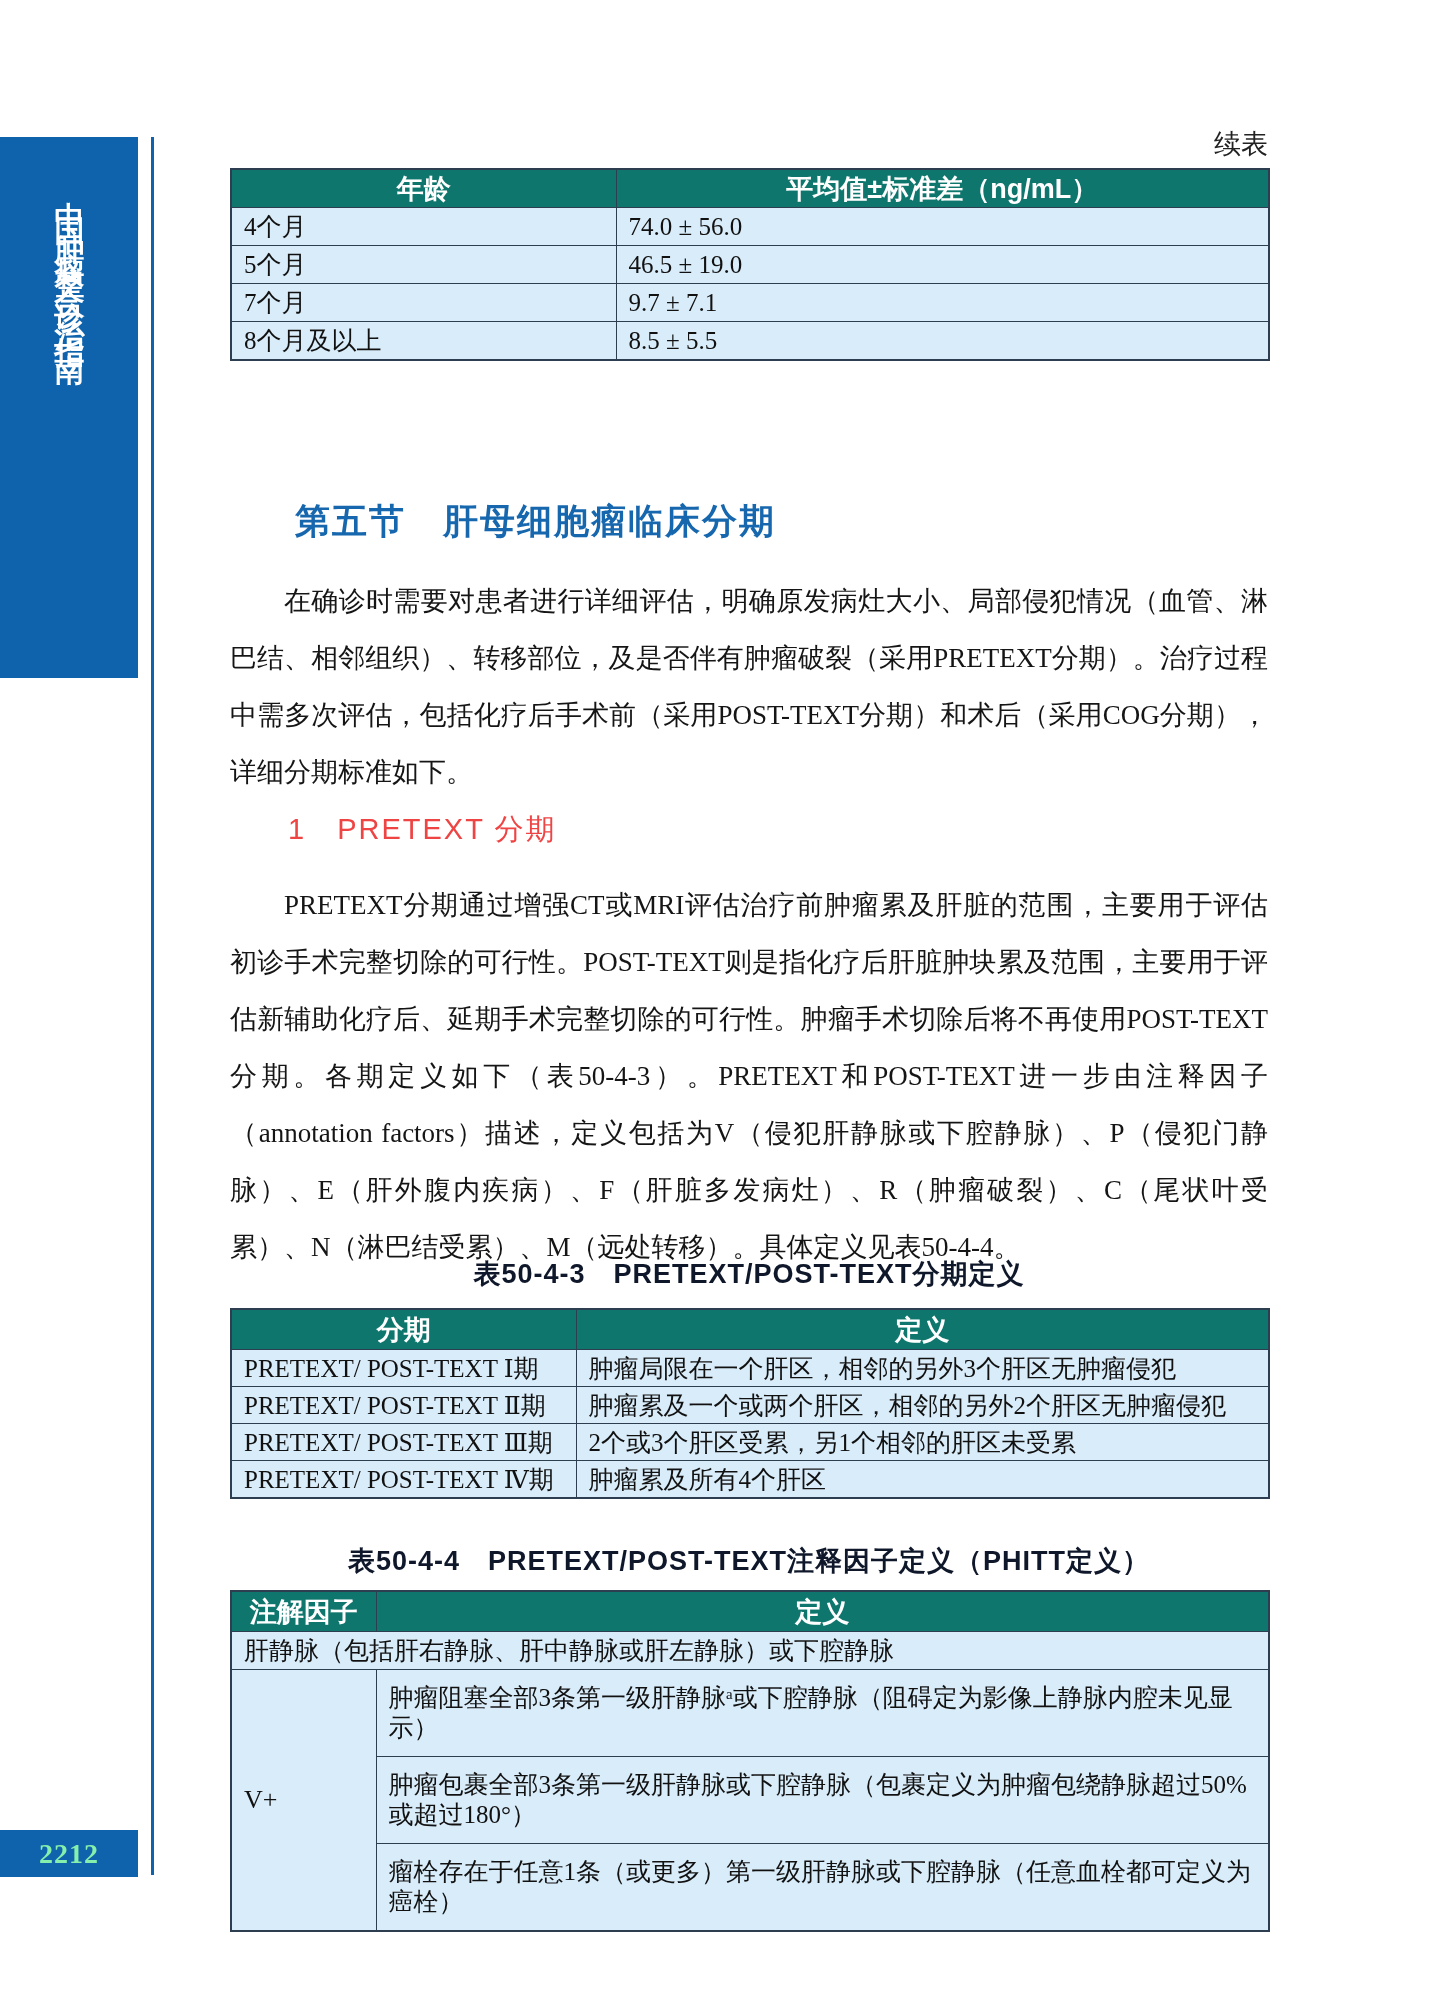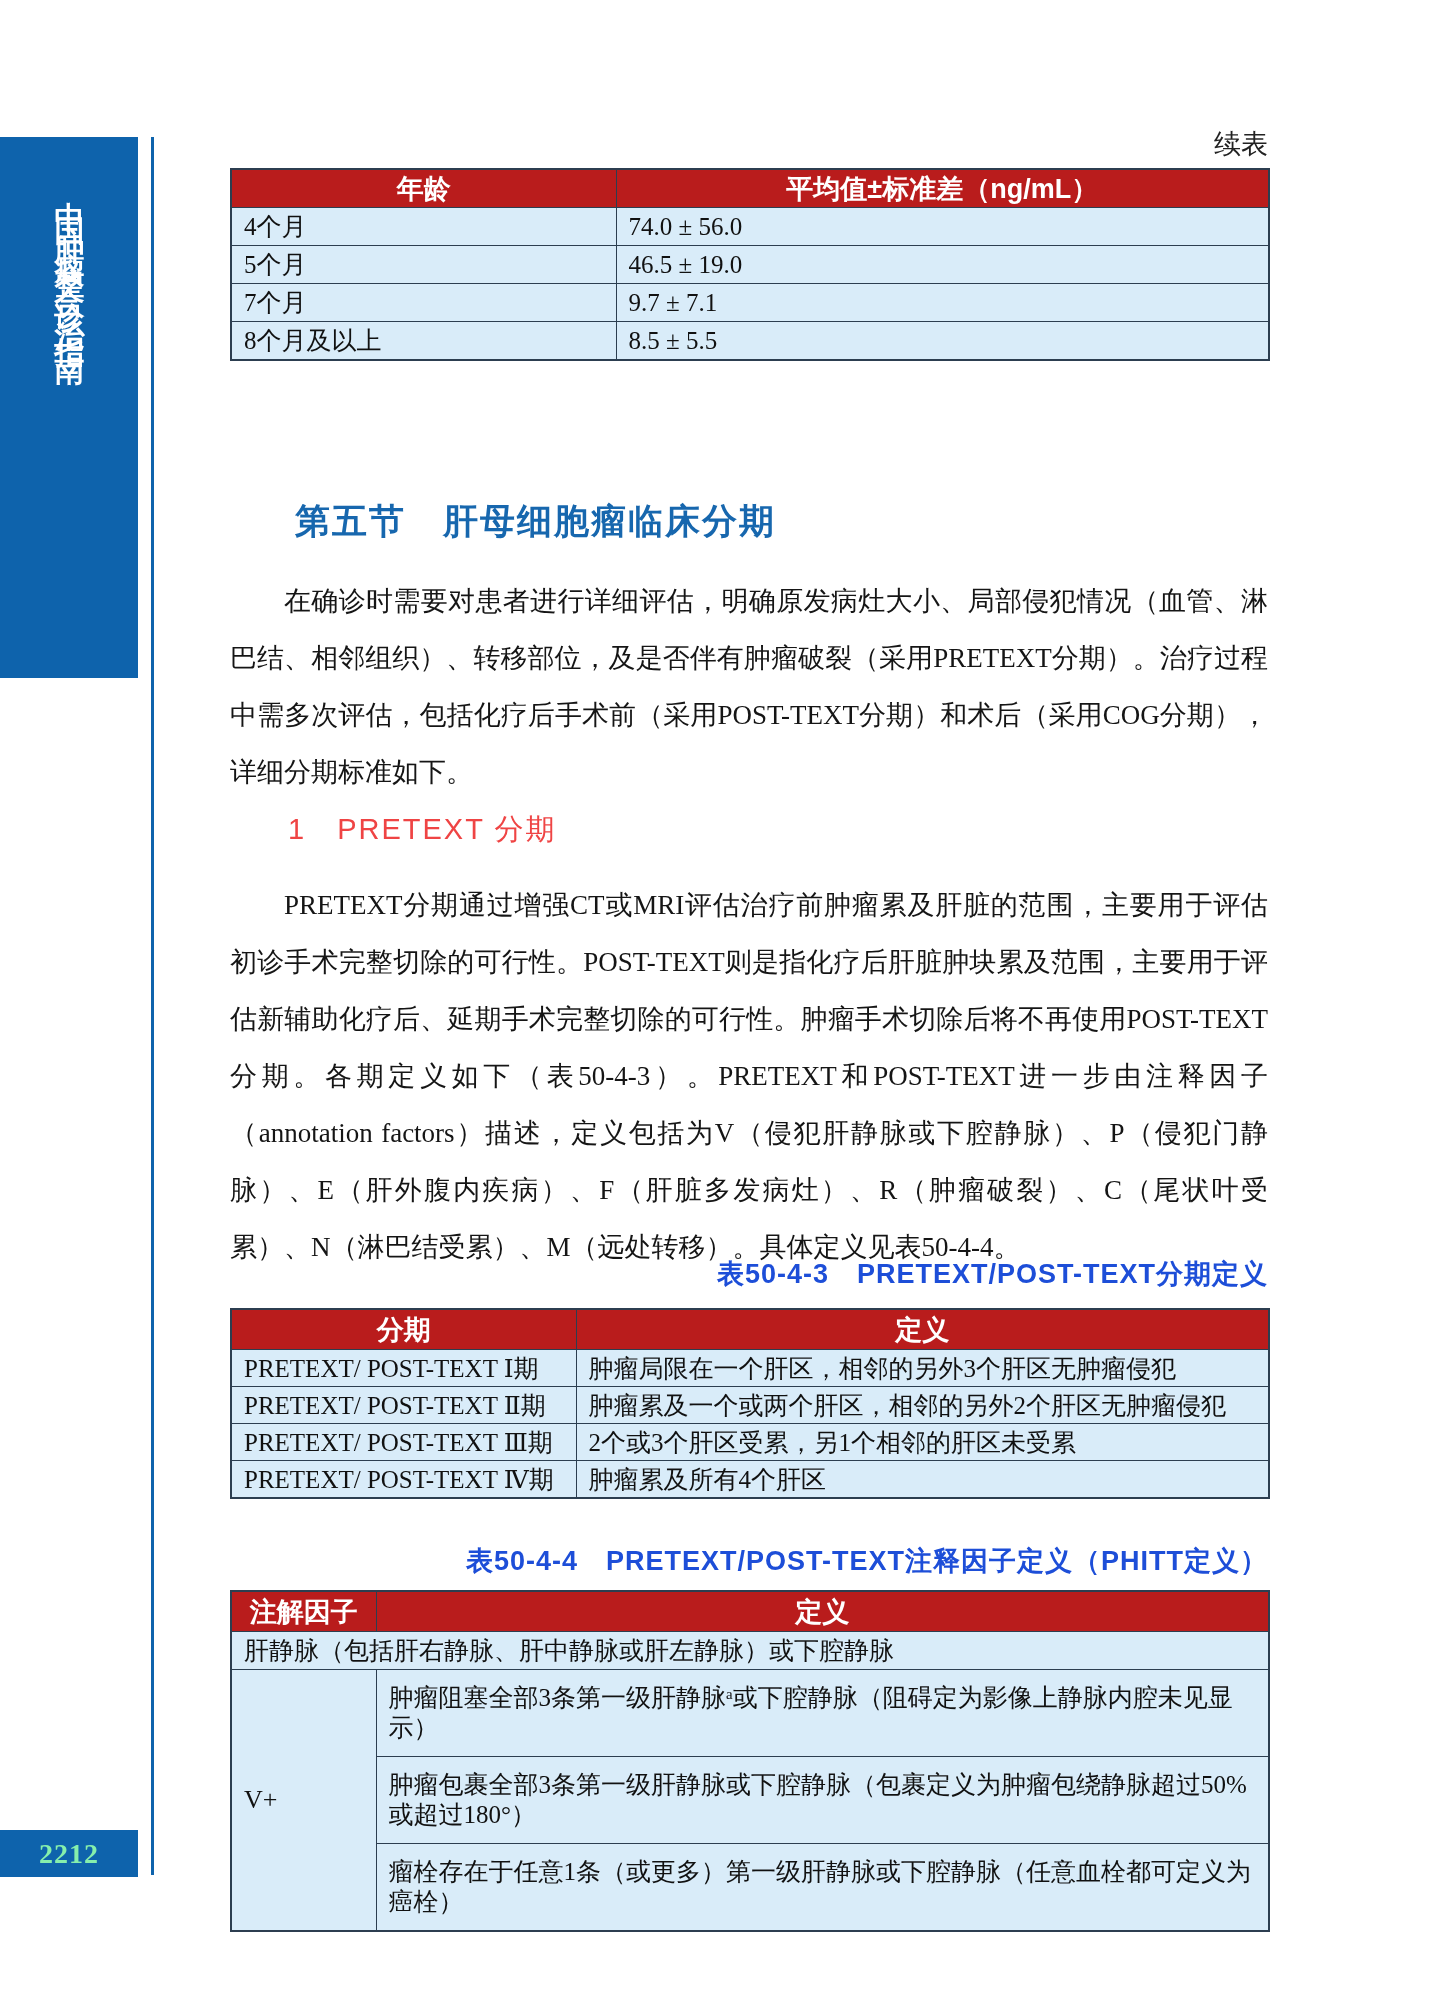--- a/index.html
+++ b/index.html
@@ -39,21 +39,21 @@
     text-align:right;font-size:27px;color:#222;
   }
 
   
   table.doc{
     position:absolute;left:230px;width:1038px;
     border-collapse:collapse;table-layout:fixed;
     border:2px solid #2c3e50;
   }
   table.doc th{
-    background:#b91c1c;color:#ffffff;
+    background:#0f766e;color:#ffffff;
     font-family:"Liberation Sans","DejaVu Sans",sans-serif;
     font-size:27px;font-weight:bold;text-align:center;
     border:1.5px solid #2c3e50;padding:0 10px;
   }
   table.doc td{
     background:#d9ecf9;
     font-size:25px;color:#111;
     border:1.5px solid #2c3e50;
     padding:0 12px;vertical-align:middle;
   }
@@ -85,22 +85,22 @@
     text-indent:2em;color:#151515;
   }
   .para1{top:573px;height:230px;}
   .para2{top:877px;height:400px;}
   .subsection-title{
     position:absolute;left:288px;top:810px;
     color:#ef4444;font-family:Liberation Sans, sans-serif;
     font-size:29px;font-weight:500;letter-spacing:2px;
   }
   .table-caption{
-    position:absolute;left:230px;width:1038px;text-align:right;
-    color:#1d4ed8;font-family:"Liberation Sans","DejaVu Sans",sans-serif;
+    position:absolute;left:230px;width:1038px;text-align:center;
+    color:#0f172a;font-family:"Liberation Sans","DejaVu Sans",sans-serif;
     font-size:27px;font-weight:bold;letter-spacing:1px;
   }
   .caption1{top:1256px;}
   .caption2{top:1543px;}
 </style>
 </head>
 <body>
 
 <div class="page">
 

